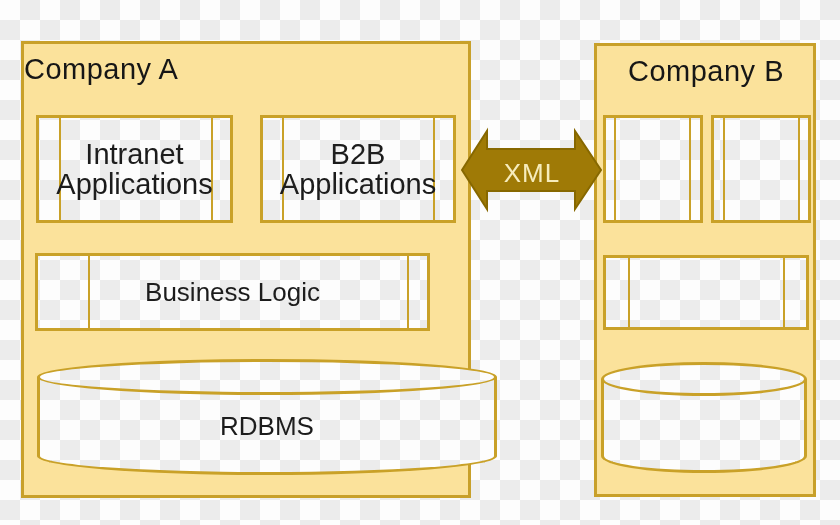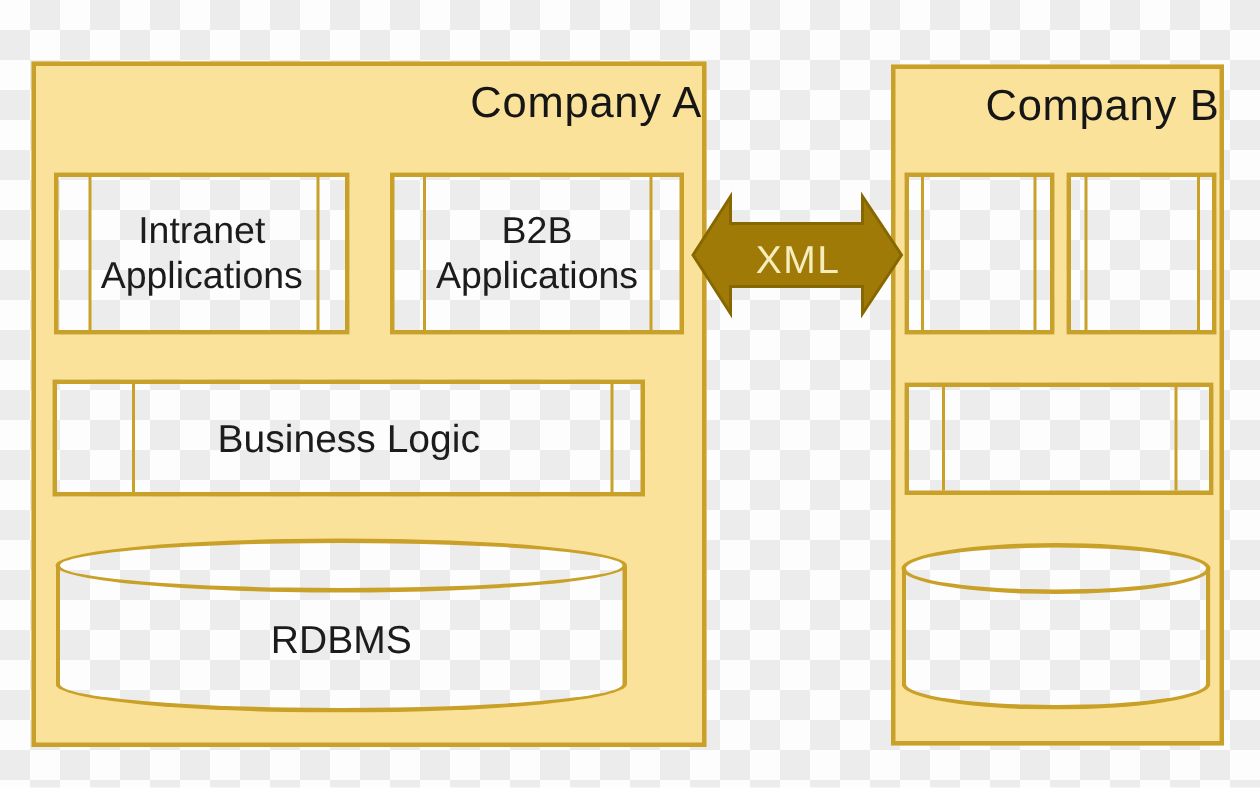--- a/index.html
+++ b/index.html
@@ -23,21 +23,21 @@
   .company {
     position: absolute;
     background: #FBE29B;
     border: 3px solid #C8A02A;
   }
   .company-a { left: 21px; top: 41px; width: 450px; height: 457px; }
   .company-b { left: 594px; top: 43px; width: 222px; height: 454px; padding-left: 31px; }
 
   .company-title {
     padding-top: 9px;
-    text-align: right;
+    text-align: left;
     font-size: 29px;
     color: #161616;
     letter-spacing: 0.5px;
   }
 
   .inner-box {
     position: absolute;
     border: 3px solid #C9A128;
   }
   .vdiv {
@@ -47,39 +47,39 @@
     background: #C9A128;
   }
   .box-label {
     position: absolute;
     left: 0; right: 0; top: 0; bottom: 0;
     display: flex;
     flex-direction: column;
     align-items: center;
     justify-content: center;
     text-align: center;
-    font-size: 25px;
+    font-size: 29px;
     line-height: 30px;
     color: #1C1C1C;
   }
   .box-label.one-line { font-size: 26px; }
 
   
   .box-intranet { left: 12px; top: 71px; width: 197px; height: 108px; }
   .box-b2b     { left: 236px; top: 71px; width: 196px; height: 108px; }
   .box-business{ left: 11px; top: 209px; width: 395px; height: 78px; }
 
   
   .box-b1      { left: 6px;   top: 69px;  width: 100px; height: 108px; }
   .box-b2      { left: 114px; top: 69px;  width: 100px; height: 108px; }
   .box-bmid    { left: 6px;   top: 209px; width: 206px; height: 75px; }
 
   
   .cylinder { position: absolute; }
-  .cyl-a { left: 13px; top: 315px; width: 381px; height: 116px; }
+  .cyl-a { left: 13px; top: 315px; width: 460px; height: 116px; }
   .cyl-b { left: 4px;  top: 316px; width: 206px; height: 111px; }
   .cyl-body {
     position: absolute;
     left: 0; right: 0; bottom: 0;
     border: 3px solid #C9A128;
     border-top: none;
   }
   .cyl-a .cyl-body { top: 18px; border-radius: 0 0 50% 50% / 0 0 19px 19px; }
   .cyl-b .cyl-body { top: 17px; border-radius: 0 0 50% 50% / 0 0 17px 17px; }
   .cyl-cap {

